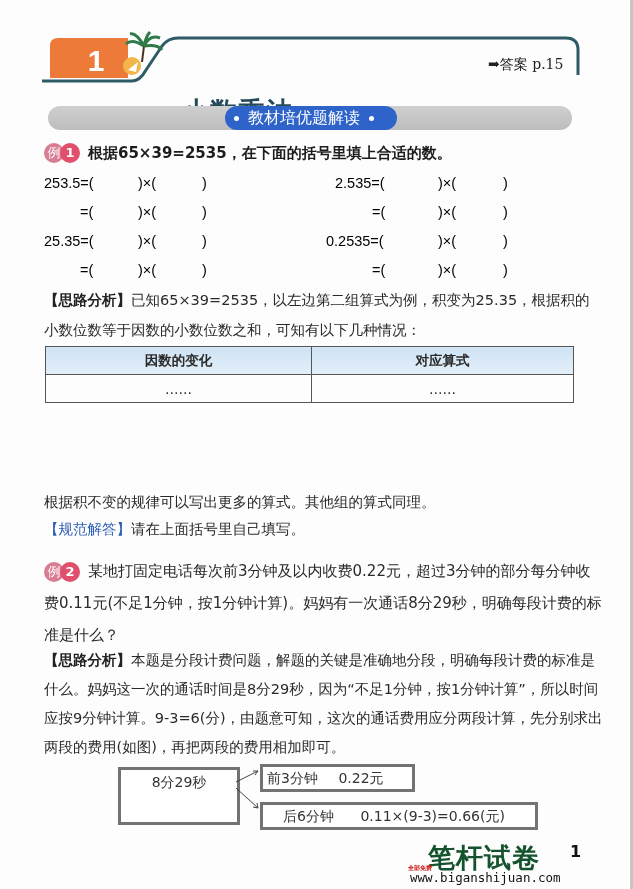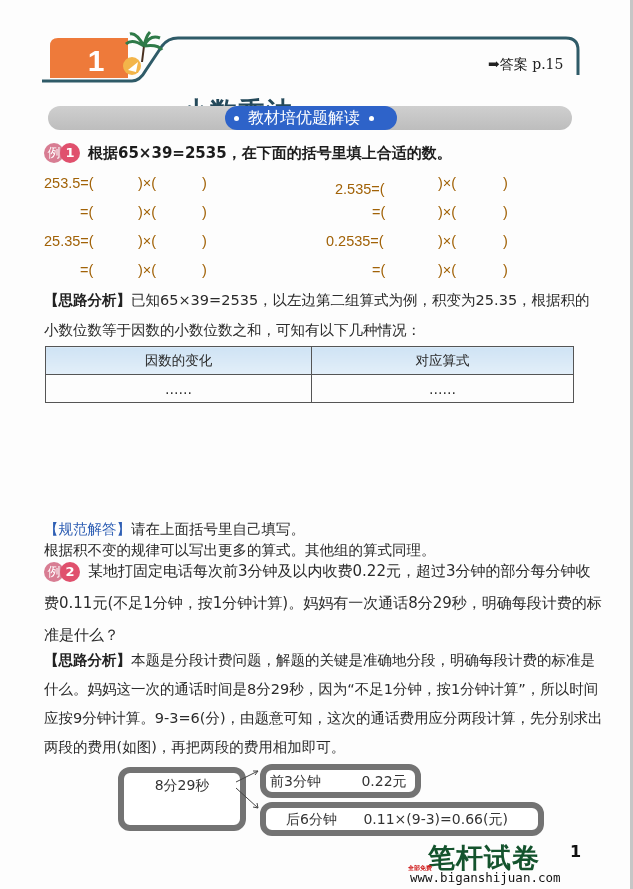--- a/index.html
+++ b/index.html
@@ -23,34 +23,34 @@
   .banner-pill { position:absolute; left:225px; top:106px; width:172px; height:24px; border-radius:12px; background:#2e63c9; color:#fff; font-size:16px; line-height:24px; text-align:left; }
   .banner-pill .dot { display:inline-block; width:5px; height:5px; border-radius:50%; background:#fff; vertical-align:middle; margin:0 9px; }
 
   
   .ex-badge { position:absolute; display:flex; align-items:center; }
   .ex-badge .li { width:20px; height:20px; border-radius:50%; background:#d87d93; color:#fff; font-size:13px; text-align:center; line-height:20px; }
   .ex-badge .num { width:20px; height:20px; border-radius:50%; background:#e0506d; color:#fff; font-size:13px; font-weight:bold; text-align:center; line-height:20px; margin-left:-4px; }
 
   .q1 { position:absolute; left:88px; top:144px; font-size:15px; font-weight:bold; color:#1c1c1c; }
 
-  .eq { position:absolute; font-size:14.5px; color:#a16207; white-space:pre; font-family:"Liberation Sans", sans-serif; }
+  .eq { position:absolute; font-size:14.5px; color:#000000; white-space:pre; font-family:"Liberation Sans", sans-serif; }
 
   .para { position:absolute; left:44px; font-size:14.5px; color:#2a2a2a; width:560px; line-height:30px; }
   .tag-bold { font-weight:bold; color:#222; }
   .tag-blue { color:#2f5fb4; }
 
   
   .tbl { position:absolute; left:45px; top:346px; width:529px; border-collapse:collapse; font-size:13.5px; color:#2a2a2a; }
   .tbl td, .tbl th { border:1px solid #555; height:27px; text-align:center; padding:0; }
-  .tbl th { background:linear-gradient(#cfe3f4,#e3eff9); font-weight:normal; height:27px; }
+  .tbl th { background:linear-gradient(#cfe3f4,#e3eff9); font-weight:bold; height:27px; }
   .tbl td.c1, .tbl th.c1 { width:265px; }
 
   
-  .dbox { position:absolute; border:6px solid #737373; border-radius:12px; background:#fff; font-size:14px; color:#333; }
+  .dbox { position:absolute; border:3px solid #737373; border-radius:0; background:#fff; font-size:14px; color:#333; }
   .watermark-cn { position:absolute; left:428px; top:840px; font-size:27px; color:#14532d; font-weight:bold; letter-spacing:1px; }
   .watermark-url { position:absolute; left:410px; top:870px; font-size:12.5px; color:#111; font-family:"DejaVu Sans Mono", monospace; }
   .watermark-free { position:absolute; left:408px; top:864px; font-size:6px; color:#d02020; font-weight:bold; }
   .page-num { position:absolute; left:570px; top:842px; font-size:16px; font-weight:bold; color:#111; }
 </style>
 </head>
 <body>
 
 <div class="right-strip"></div>
 
@@ -92,21 +92,21 @@
   <span class="eq" style="left:202px; top:204px;">)</span>
 
   <span class="eq" style="left:44px; top:233px;">25.35=(</span>
   <span class="eq" style="left:138px; top:233px;">)×(</span>
   <span class="eq" style="left:202px; top:233px;">)</span>
 
   <span class="eq" style="left:80px; top:262px;">=(</span>
   <span class="eq" style="left:138px; top:262px;">)×(</span>
   <span class="eq" style="left:202px; top:262px;">)</span>
 
-  <span class="eq" style="left:335px; top:181px;">2.535=(</span>
+  <span class="eq" style="left:335px; top:175px;">2.535=(</span>
   <span class="eq" style="left:438px; top:175px;">)×(</span>
   <span class="eq" style="left:503px; top:175px;">)</span>
 
   <span class="eq" style="left:372px; top:204px;">=(</span>
   <span class="eq" style="left:438px; top:204px;">)×(</span>
   <span class="eq" style="left:503px; top:204px;">)</span>
 
   <span class="eq" style="left:326px; top:233px;">0.2535=(</span>
   <span class="eq" style="left:438px; top:233px;">)×(</span>
   <span class="eq" style="left:503px; top:233px;">)</span>
@@ -126,21 +126,21 @@
     <th class="c1">因数的变化</th>
     <th>对应算式</th>
   </tr>
   <tr>
     <td class="c1">……</td>
     <td>……</td>
   </tr>
 </tbody>
   </table>
 
-<div class="para" style="top:487px;margin-top:48px;">根据积不变的规律可以写出更多的算式。其他组的算式同理。</div>
+<div class="para" style="top:487px;">根据积不变的规律可以写出更多的算式。其他组的算式同理。</div>
 <div class="para" style="top:514px;">
   <span class="tag-blue">【规范解答】</span><span>请在上面括号里自己填写。</span>
 </div>
 
 <div class="ex-badge" style="left:44px; top:562px;">
   <span class="li">例</span>
   <span class="num">2</span>
 </div>
 <div class="para" style="top:555px; text-indent:44px; font-size:15px; line-height:32px;">某地打固定电话每次前3分钟及以内收费0.22元，超过3分钟的部分每分钟收费0.11元(不足1分钟，按1分钟计算)。妈妈有一次通话8分29秒，明确每段计费的标准是什么？</div>
 
@@ -153,21 +153,21 @@
     <div>8分29秒</div>
   </div>
   <svg style="position:absolute; left:234px; top:764px;" width="30" height="60">
     <path d="M2,18 L24,7" stroke="#444" stroke-width="1"></path>
     <path d="M24,7 L19,7 M24,7 L21,11" stroke="#444" stroke-width="1"></path>
     <path d="M2,24 L24,44" stroke="#444" stroke-width="1"></path>
     <path d="M24,44 L19,43 M24,44 L23,39" stroke="#444" stroke-width="1"></path>
   </svg>
   <div class="dbox" style="left:260px; top:764px; width:145px; height:22px; line-height:22px; padding-left:4px;">
     <span>前3分钟</span>
-    <span style="margin-left:36px;">0.22元</span>
+    <span style="margin-left:16px;">0.22元</span>
   </div>
   <div class="dbox" style="left:260px; top:802px; width:252px; height:22px; line-height:22px; padding-left:20px;">
     <span>后6分钟</span>
     <span style="margin-left:22px;">0.11×(9-3)=0.66(元)</span>
   </div>
 </div>
 
 <div class="watermark-cn">笔杆试卷</div>
 <div class="watermark-free">全部免费</div>
 <div class="watermark-url">www.biganshijuan.com</div>

